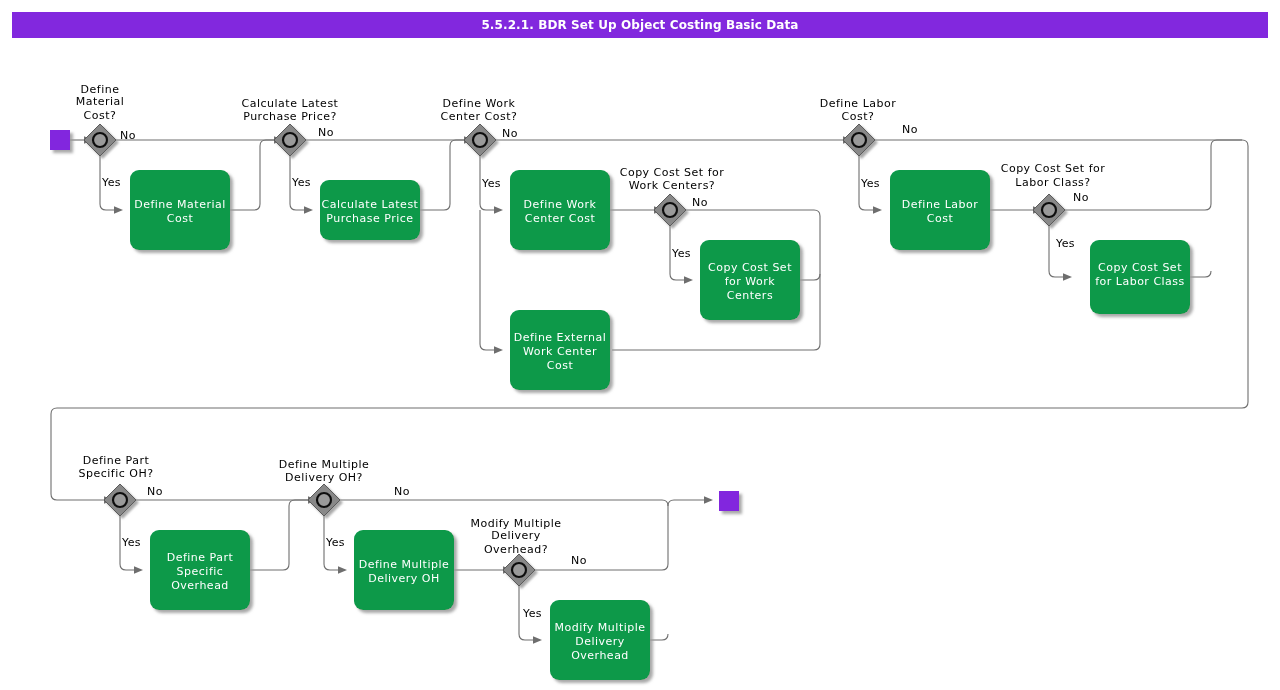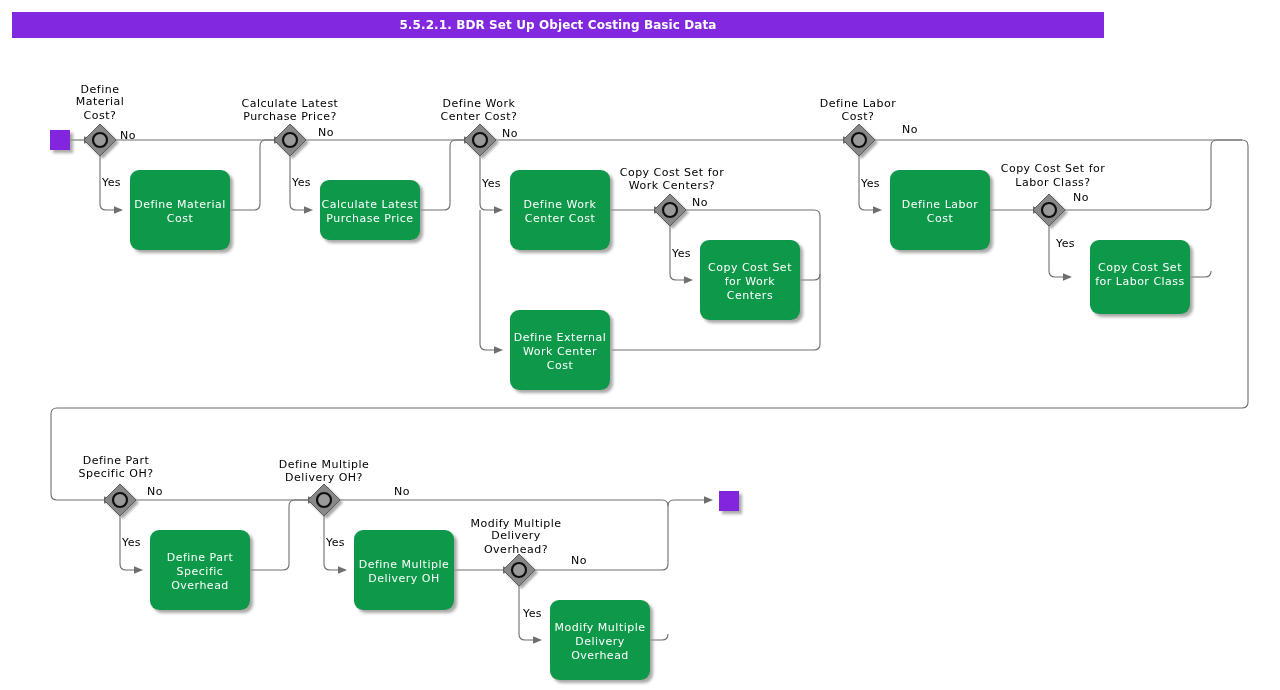--- a/index.html
+++ b/index.html
@@ -11,21 +11,21 @@
     width: 1280px;
     height: 690px;
     font-family: "DejaVu Sans", "Liberation Sans", sans-serif;
     overflow: hidden;
     position: relative;
   }
   #title-bar {
     position: absolute;
     left: 12px;
     top: 12px;
-    width: 1092px;
+    width: 1256px;
     height: 26px;
     background: #8228de;
     display: flex;
     align-items: center;
     justify-content: center;
   }
   #title-bar .title-text {
     color: #ffffff;
     font-family: "DejaVu Sans", "Liberation Sans", sans-serif;
     font-size: 12px;

